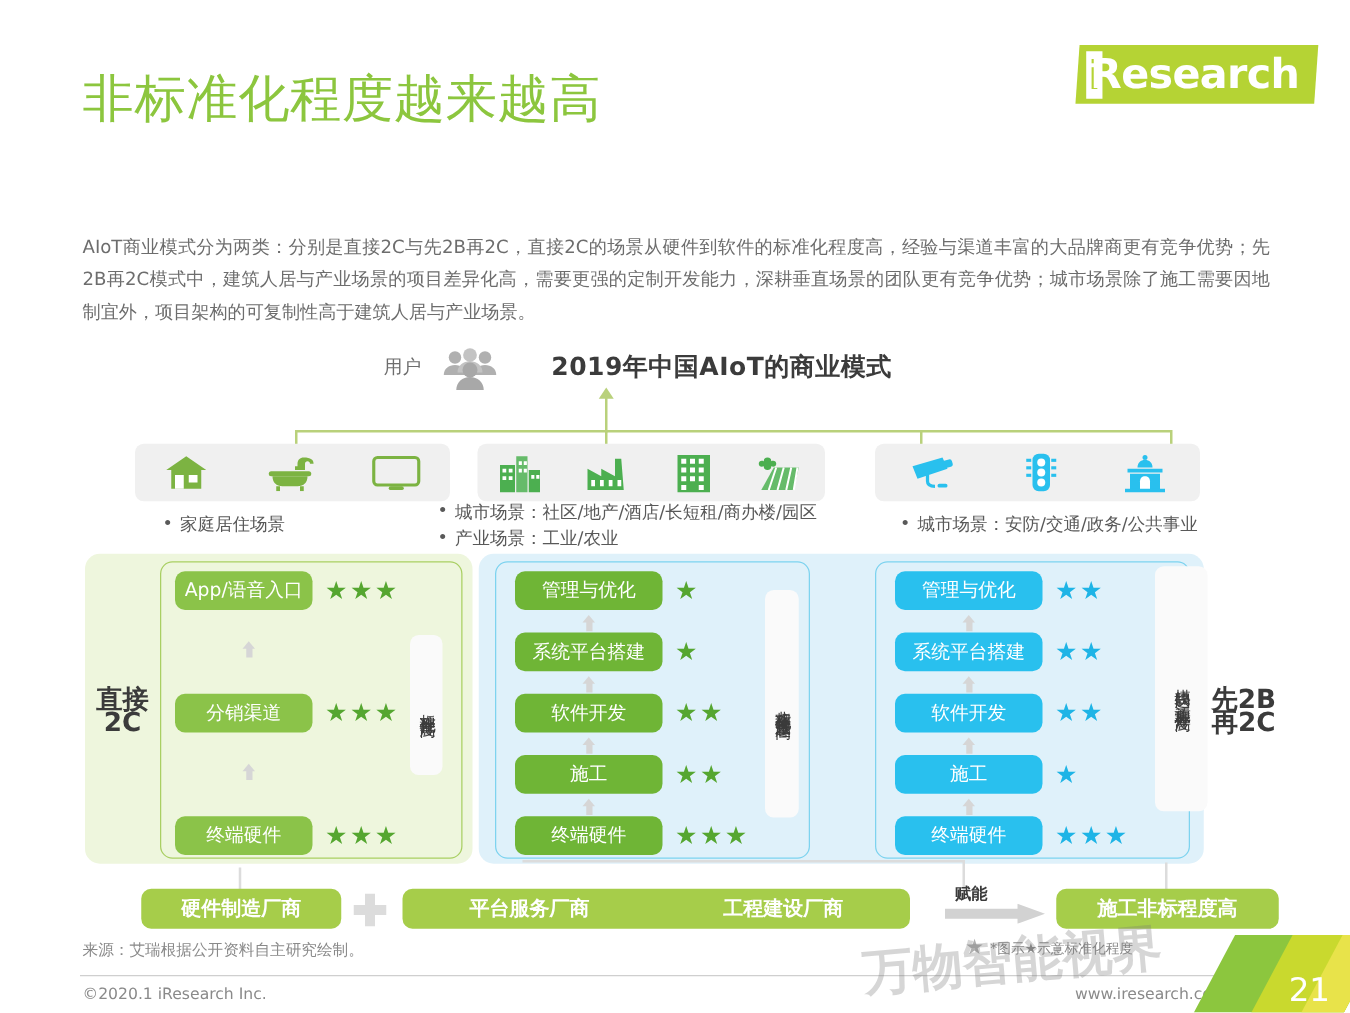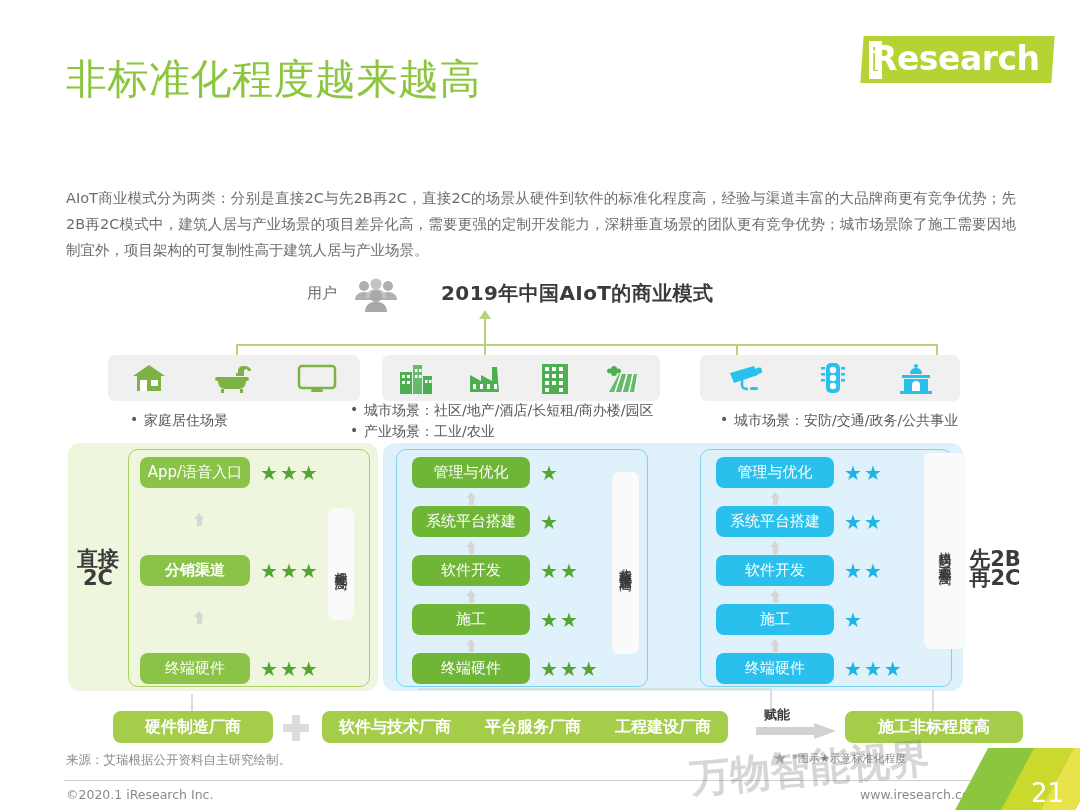--- a/index.html
+++ b/index.html
@@ -353,21 +353,21 @@
     <div>先2B</div>
     <div>再2C</div>
   </div>
 
   <div class="row" style="left:140px;top:457px;">
     <div class="chip chip-green2" style="width:110px;">App/语音入口</div>
     <div class="stars s-green">★★★</div>
   </div>
   <div class="uparrow" style="left:194px;top:513px;"></div>
   <div class="row" style="left:140px;top:555px;">
-    <div class="chip chip-green2" style="width:110px;font-weight:bold;">分销渠道</div>
+    <div class="chip chip-green2" style="width:110px;">分销渠道</div>
     <div class="stars s-green">★★★</div>
   </div>
   <div class="uparrow" style="left:194px;top:611px;"></div>
   <div class="row" style="left:140px;top:653px;">
     <div class="chip chip-green2" style="width:110px;">终端硬件</div>
     <div class="stars s-green">★★★</div>
   </div>
 
   <div class="row" style="left:412px;top:457px;">
     <div class="chip chip-green" style="width:118px;">管理与优化</div>
@@ -427,21 +427,20 @@
     <span>施工非标程度高</span>
   </div>
 
   <div class="elbow elbow-left"></div>
   <div class="elbow elbow-mid"></div>
   <div class="elbow elbow-right"></div>
 
   <div class="vendor v1">硬件制造厂商</div>
   <div class="plus"></div>
   <div class="vendor v2">
-    <span>软件与技术厂商</span>
     <span>平台服务厂商</span>
     <span>工程建设厂商</span>
   </div>
   <div class="enable-label">赋能</div>
   <div class="fat-arrow">
     <svg width="80" height="16" viewBox="0 0 80 16">
         <path d="M0 4h58V0l22 8-22 8v-4H0z" fill="#d2d2d2"></path>
       </svg>
   </div>
   <div class="vendor v3">施工非标程度高</div>

